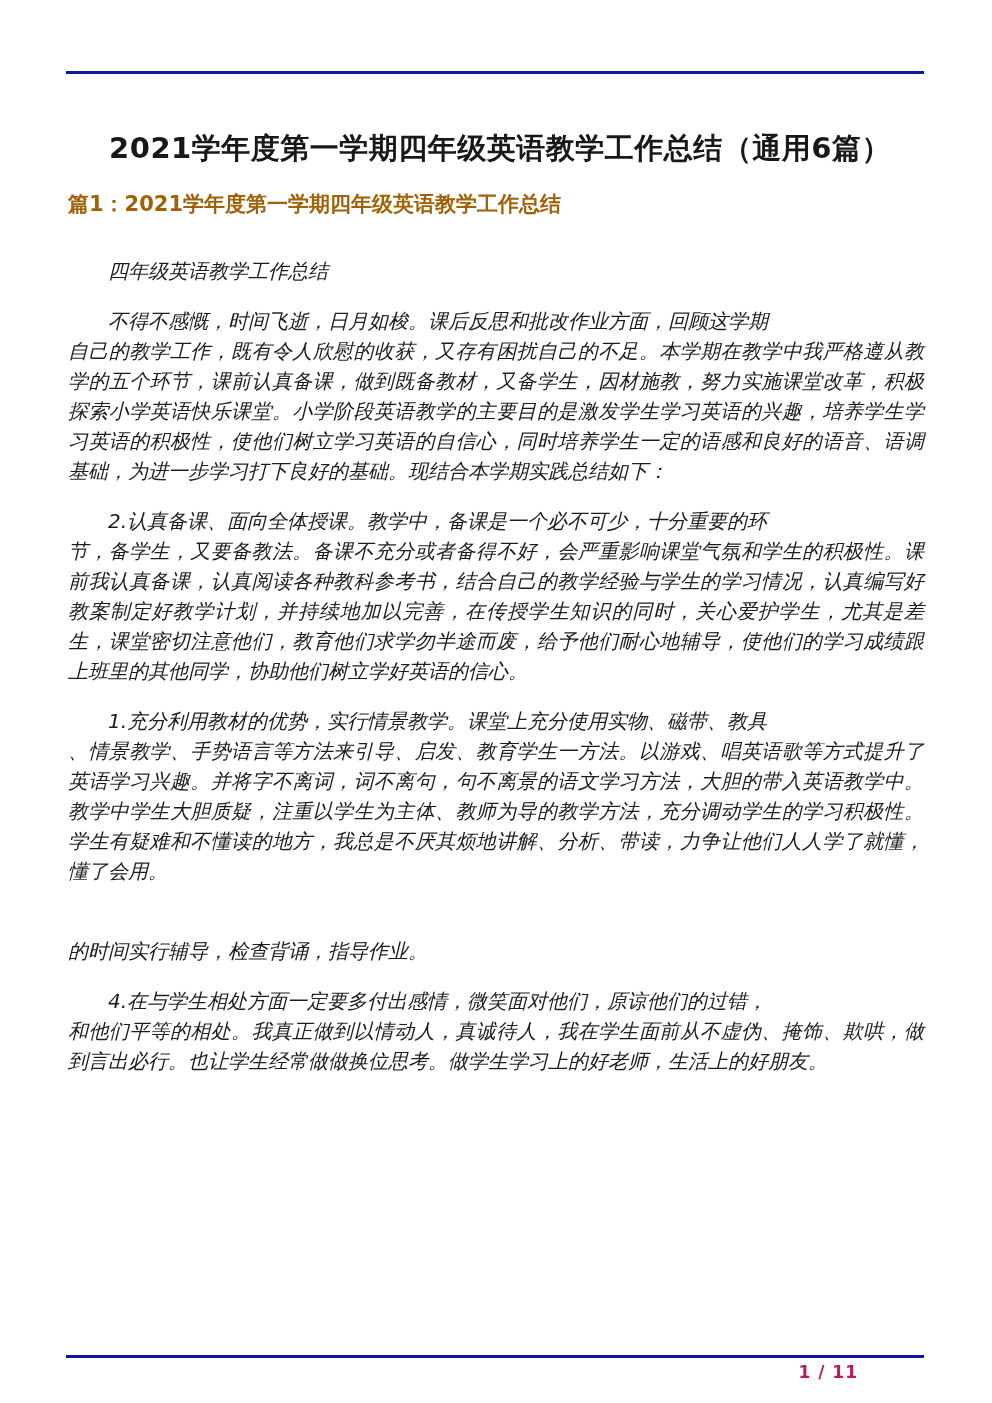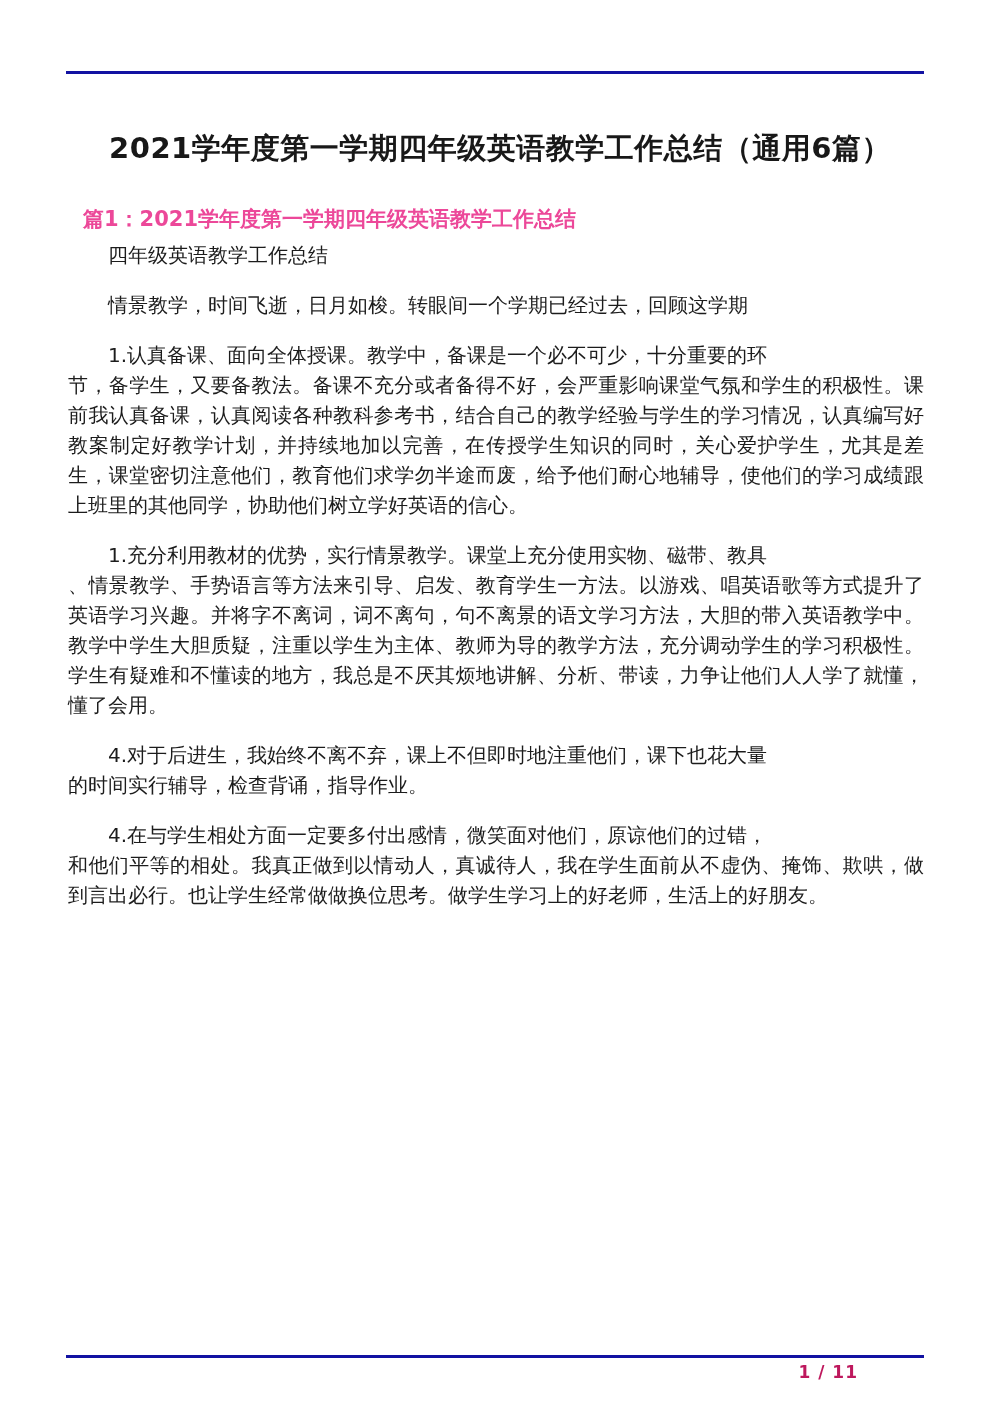--- a/index.html
+++ b/index.html
@@ -17,28 +17,28 @@
     width: 858px; height: 3px; background: #1212a2;
   }
   .doc-title {
     position: absolute; left: 68px; top: 125px; width: 856px;
     margin: 4px; text-align: center;
     font-size: 29px; font-weight: bold; color: #181818;
     letter-spacing: 0.5px; white-space: nowrap;
   }
   .section-heading {
     position: absolute; left: 68px; top: 190px; width: 856px;
-    margin: 15px; font-size: 21px; font-weight: bold; color: #ec4899;
+    margin: 0; font-size: 21px; font-weight: bold; color: #a16207;
   }
   .doc-body {
     position: absolute; left: 68px; top: 240px; width: 856px;
     font-size: 20px; line-height: 30px; color: #1c1c1c;
     text-align: justify;
   }
-  .para { margin: 0 0 20px 0; text-indent: 2em; }
+  .para { margin: 16px 0 20px 0; text-indent: 2em; font-style: italic; }
   .bottom-rule {
     position: absolute; left: 66px; top: 1355px;
     width: 858px; height: 3px; background: #1212a2;
   }
   .page-num {
     position: absolute; top: 1362px; right: 134px;
     font-size: 17px; color: #be185d; font-weight: bold;
     letter-spacing: 1px;
   }
 </style>
@@ -48,28 +48,28 @@
 <div class="page">
   <div class="top-rule"></div>
 
   <h1 class="doc-title">2021学年度第一学期四年级英语教学工作总结（通用6篇）</h1>
 
   <h2 class="section-heading">篇1：2021学年度第一学期四年级英语教学工作总结</h2>
 
   <div class="doc-body" id="paragraphs">
   <p class="para"><span class="line-first">四年级英语教学工作总结</span></p>
 
-  <p class="para"><span class="line-first">情景教学，时间飞逝，日月如梭。转眼间一个学期已经过去，回顾这学期</span><br></p>
+  <p class="para"><span class="line-first">不得不感慨，时间飞逝，日月如梭。课后反思和批改作业方面，回顾这学期</span><br><span class="line-rest">自己的教学工作，既有令人欣慰的收获，又存有困扰自己的不足。本学期在教学中我严格遵从教学的五个环节，课前认真备课，做到既备教材，又备学生，因材施教，努力实施课堂改革，积极探索小学英语快乐课堂。小学阶段英语教学的主要目的是激发学生学习英语的兴趣，培养学生学习英语的积极性，使他们树立学习英语的自信心，同时培养学生一定的语感和良好的语音、语调基础，为进一步学习打下良好的基础。现结合本学期实践总结如下：</span></p>
 
-  <p class="para"><span class="line-first">1.认真备课、面向全体授课。教学中，备课是一个必不可少，十分重要的环</span><br><span class="line-rest">节，备学生，又要备教法。备课不充分或者备得不好，会严重影响课堂气氛和学生的积极性。课前我认真备课，认真阅读各种教科参考书，结合自己的教学经验与学生的学习情况，认真编写好教案制定好教学计划，并持续地加以完善，在传授学生知识的同时，关心爱护学生，尤其是差生，课堂密切注意他们，教育他们求学勿半途而废，给予他们耐心地辅导，使他们的学习成绩跟上班里的其他同学，协助他们树立学好英语的信心。</span></p>
+  <p class="para"><span class="line-first">2.认真备课、面向全体授课。教学中，备课是一个必不可少，十分重要的环</span><br><span class="line-rest">节，备学生，又要备教法。备课不充分或者备得不好，会严重影响课堂气氛和学生的积极性。课前我认真备课，认真阅读各种教科参考书，结合自己的教学经验与学生的学习情况，认真编写好教案制定好教学计划，并持续地加以完善，在传授学生知识的同时，关心爱护学生，尤其是差生，课堂密切注意他们，教育他们求学勿半途而废，给予他们耐心地辅导，使他们的学习成绩跟上班里的其他同学，协助他们树立学好英语的信心。</span></p>
 
   <p class="para"><span class="line-first">1.充分利用教材的优势，实行情景教学。课堂上充分使用实物、磁带、教具</span><br><span class="line-rest">、情景教学、手势语言等方法来引导、启发、教育学生一方法。以游戏、唱英语歌等方式提升了英语学习兴趣。并将字不离词，词不离句，句不离景的语文学习方法，大胆的带入英语教学中。教学中学生大胆质疑，注重以学生为主体、教师为导的教学方法，充分调动学生的学习积极性。学生有疑难和不懂读的地方，我总是不厌其烦地讲解、分析、带读，力争让他们人人学了就懂，懂了会用。</span></p>
 
 
-  <p class="para"><span class="line-first">4.对于后进生，我始终不离不弃，课上不但即时地注重他们，课下也花大量</span><br><span class="line-rest">的时间实行辅导，检查背诵，指导作业。</span></p>
+  <p class="para"><br><span class="line-rest">的时间实行辅导，检查背诵，指导作业。</span></p>
 
   <p class="para"><span class="line-first">4.在与学生相处方面一定要多付出感情，微笑面对他们，原谅他们的过错，</span><br><span class="line-rest">和他们平等的相处。我真正做到以情动人，真诚待人，我在学生面前从不虚伪、掩饰、欺哄，做到言出必行。也让学生经常做做换位思考。做学生学习上的好老师，生活上的好朋友。</span></p>
 </div>
 
   <div class="bottom-rule"></div>
 
   <div class="page-num">1 / 11</div>
 </div>
 
 </body></html>

